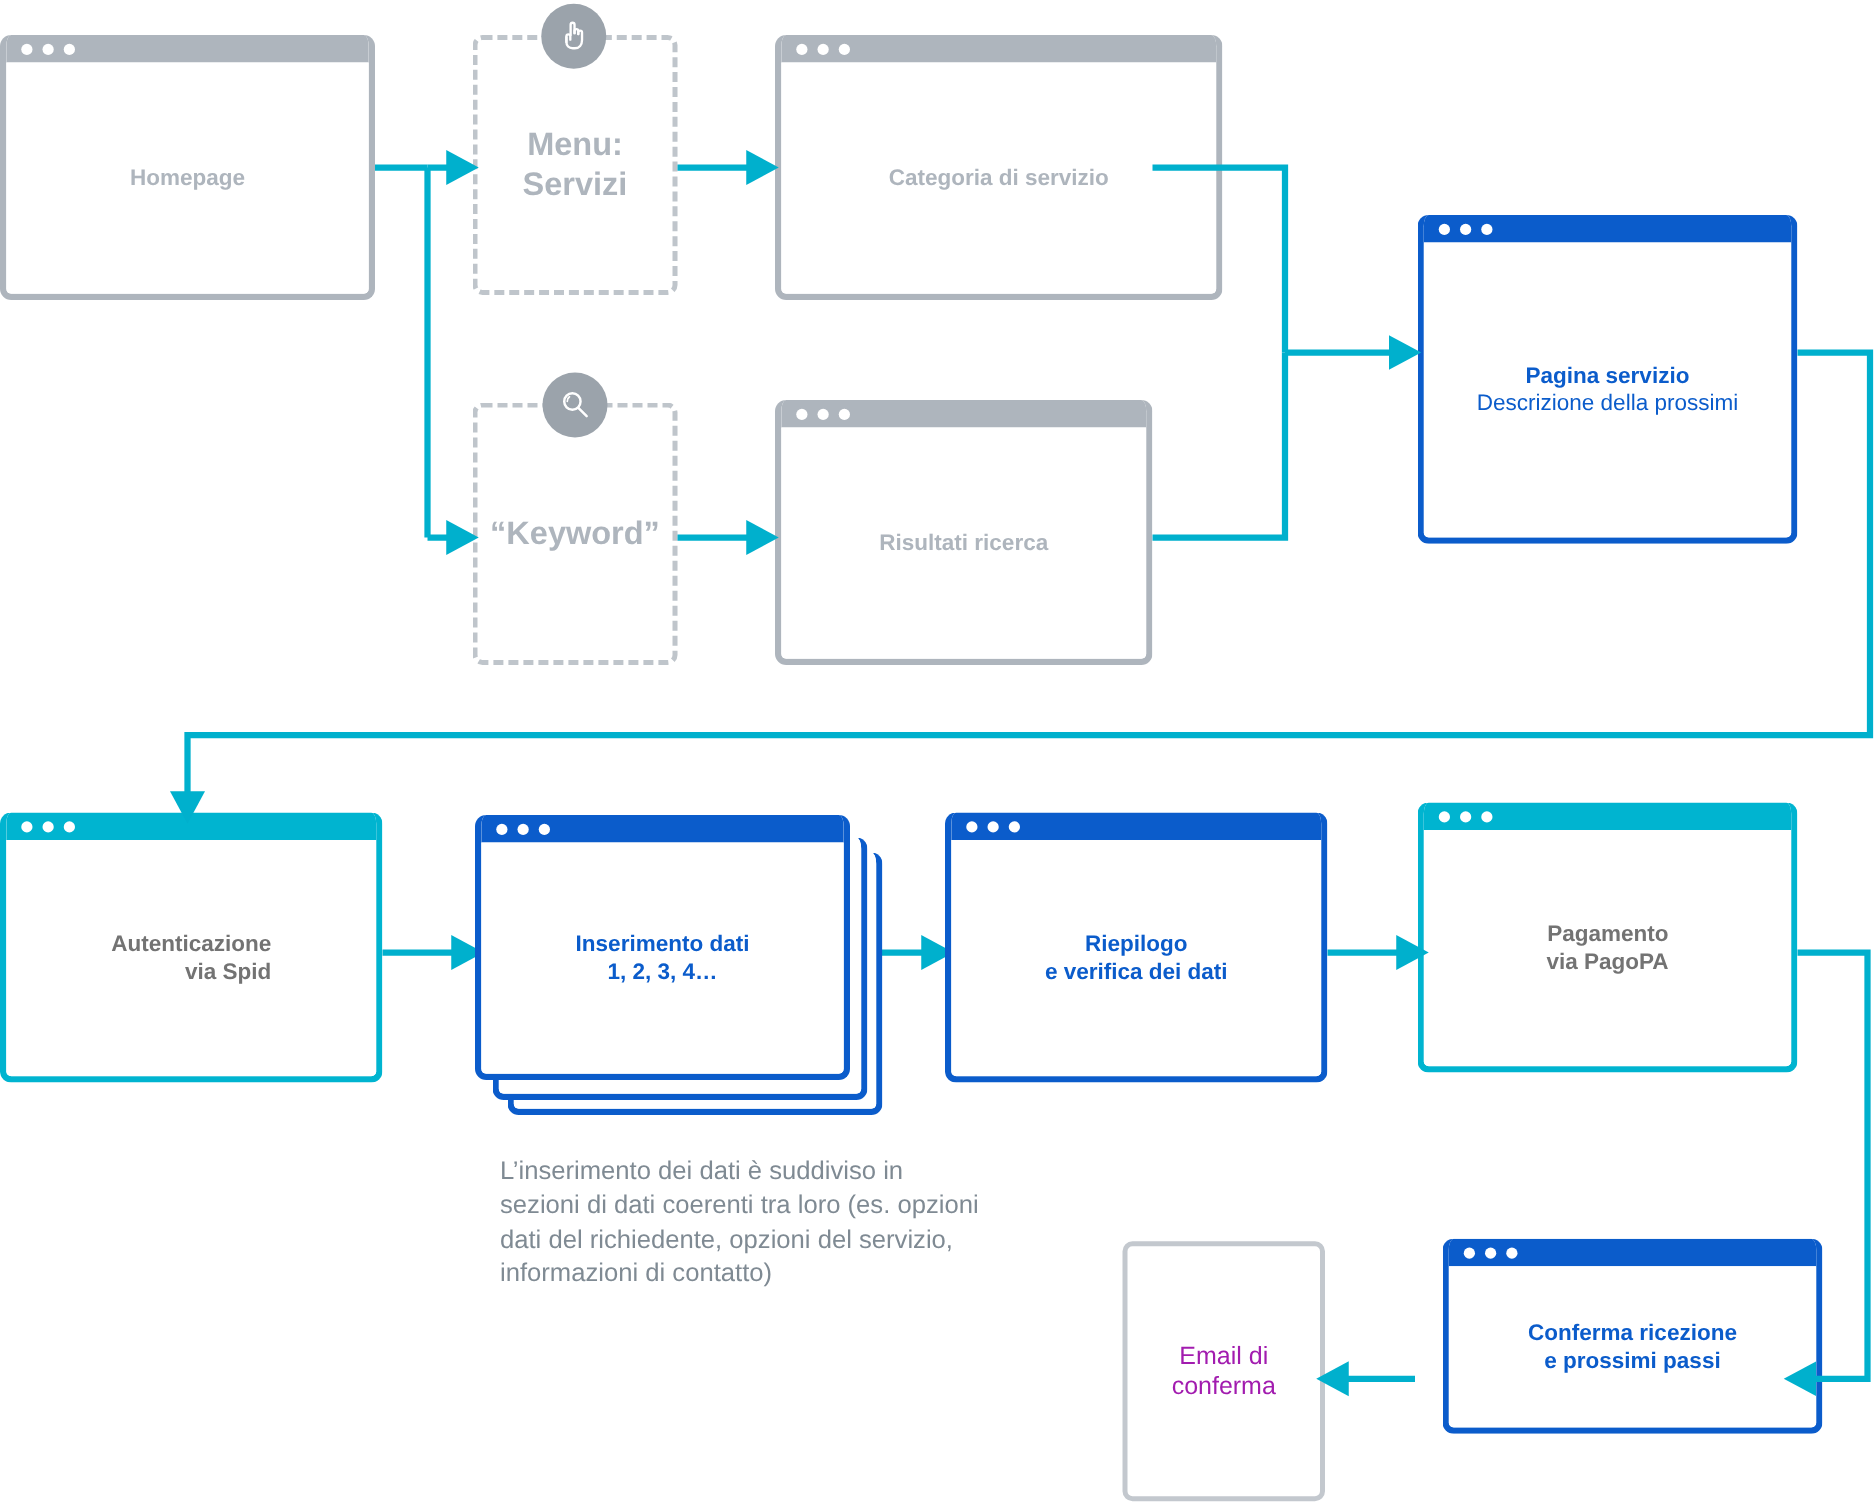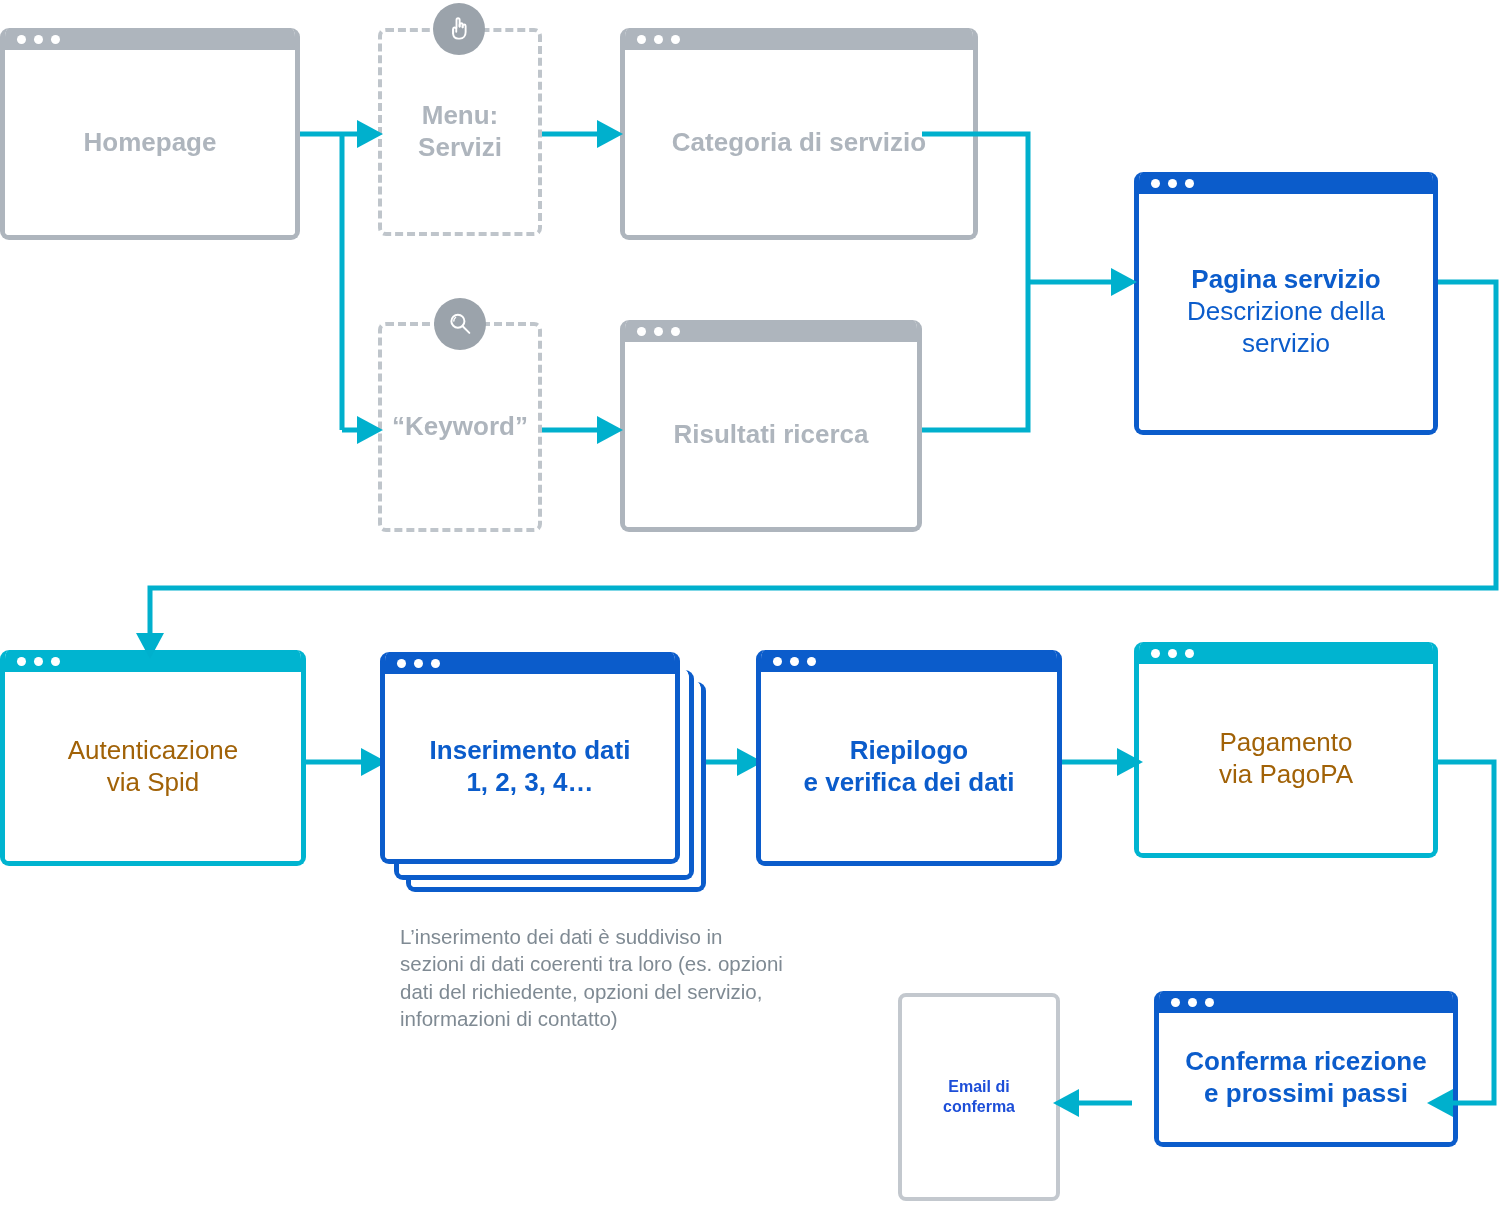--- a/index.html
+++ b/index.html
@@ -47,21 +47,21 @@
     display: flex;
     align-items: center;
     justify-content: center;
     text-align: center;
     background: #ffffff;
     padding: 4px 10px;
     box-sizing: border-box;
   }
   .win-label {
     line-height: 1.22;
-    font-size: 26px;
+    font-size: 18px;
   }
 
   
   .win.grey {
     border: 5px solid #aeb5bd;
     border-top: none;
   }
   .win.grey .win-bar { background: #aeb5bd; }
   .win.grey .win-label { color: #aeb5bd; font-weight: bold; }
 
@@ -74,21 +74,21 @@
   .win.blue .win-label { color: #0b5ccb; }
   .win.blue .win-label .t1 { font-weight: bold; display: block; }
   .win.blue .win-label .t2 { font-weight: normal; display: block; }
 
   
   .win.cyan {
     border: 5px solid #00b4d0;
     border-top: none;
   }
   .win.cyan .win-bar { background: #00b4d0; }
-  .win.cyan .win-label { color: #a16207; font-weight: normal; }
+  .win.cyan .win-label { color: #737373; font-weight: bold; text-align: right; }
 
   
   .dashbox {
     position: absolute;
     box-sizing: border-box;
     border: 4px dashed #bfc5cb;
     border-radius: 8px;
     background: #ffffff;
     display: flex;
     align-items: center;
@@ -108,23 +108,23 @@
     box-sizing: border-box;
     border: 4px solid #c3c8ce;
     border-radius: 8px;
     background: #ffffff;
     display: flex;
     align-items: center;
     justify-content: center;
     text-align: center;
   }
   .plainbox .plain-label {
-    color: #1d4ed8;
-    font-weight: bold;
-    font-size: 16px;
+    color: #a21caf;
+    font-weight: normal;
+    font-size: 20px;
     line-height: 1.22;
   }
 
   
   .badge {
     position: absolute;
     width: 52px;
     height: 52px;
     border-radius: 50%;
     background: #9ba3ab;
@@ -244,21 +244,21 @@
   
   <div class="win blue" style="left:1134px; top:172px; width:304px; height:263px;">
     <div class="win-bar">
       <span class="dot"></span>
       <span class="dot"></span>
       <span class="dot"></span>
     </div>
     <div class="win-body">
       <span class="win-label">
         <span class="t1">Pagina servizio</span>
-        <span class="t2">Descrizione della servizio</span>
+        <span class="t2">Descrizione della prossimi</span>
       </span>
     </div>
   </div>
 
   
 
   
   <div class="dashbox" style="left:378px; top:322px; width:164px; height:210px;">
     <div class="dash-label">“Keyword”</div>
   </div>

